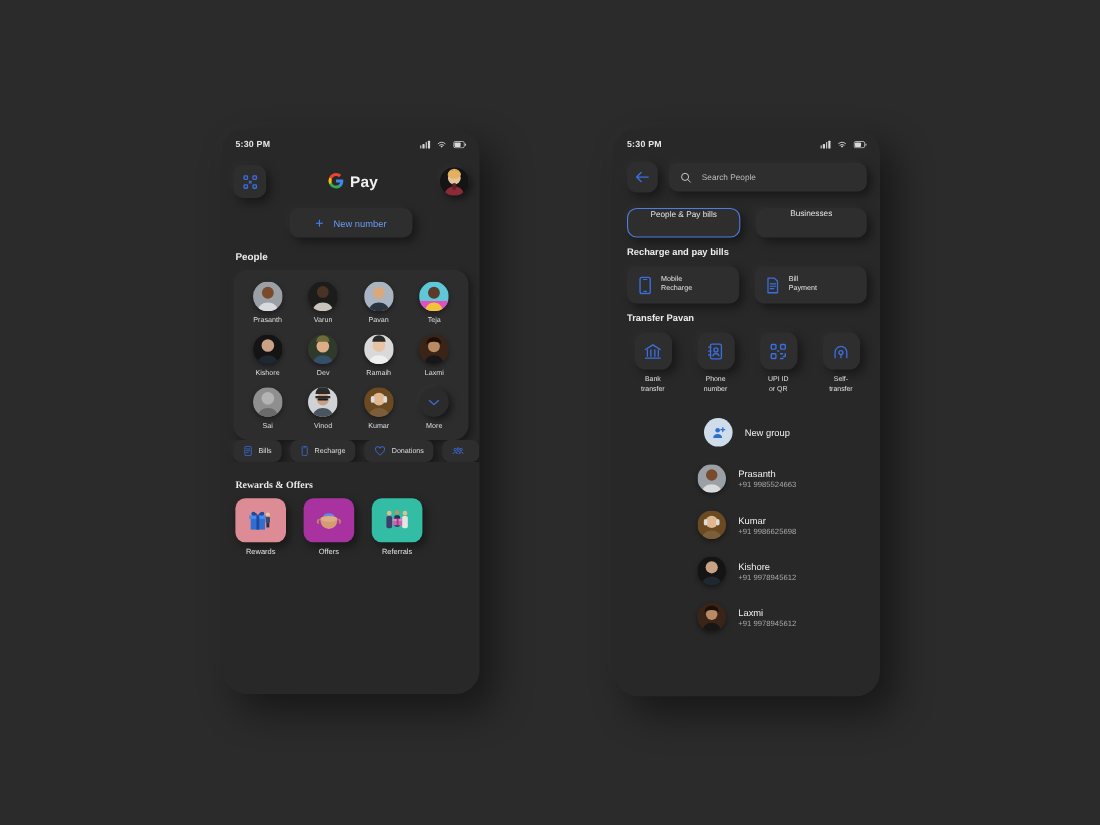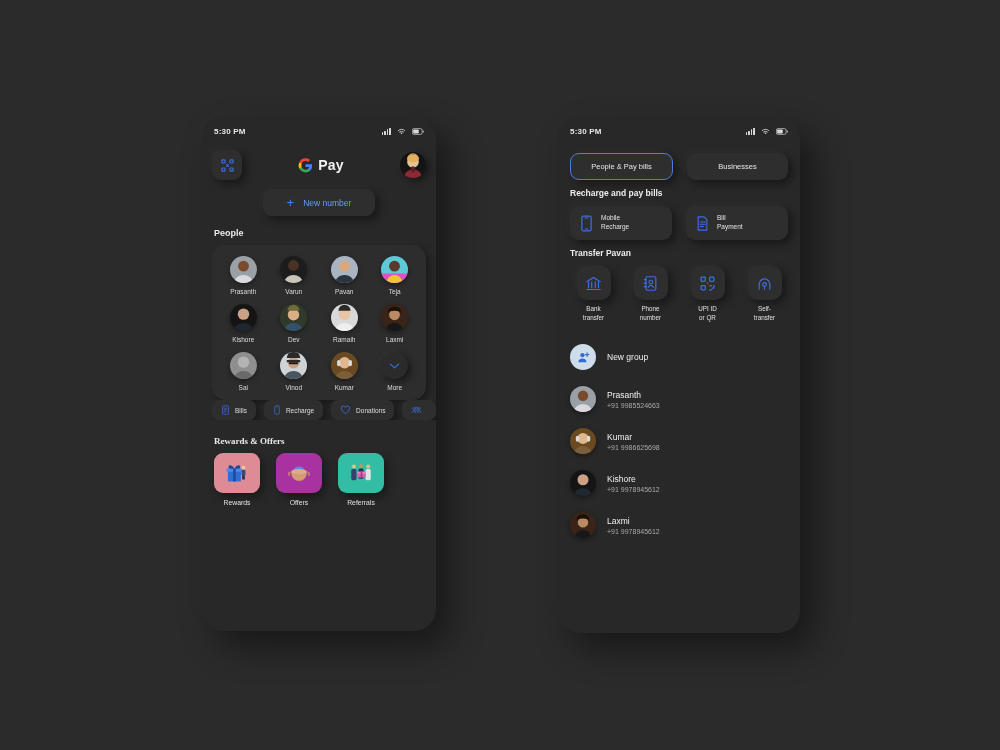--- a/index.html
+++ b/index.html
@@ -47,21 +47,21 @@
 
   
   .appbar {
     display: flex; align-items: center; justify-content: space-between;
     padding: 6px 10px 0 10px; height: 46px;
   }
   .scan-btn {
     width: 30px; height: 30px; border-radius: 9px;
     display: flex; align-items: center; justify-content: center;
   }
-  .brand { display: flex; align-items: center; gap: 5px; }
+  .brand { display: flex; align-items: flex-start; gap: 5px; }
   .brand-text { font-size: 14px; font-weight: 700; color: #f1f1f1; letter-spacing: .2px; }
   .avatar-btn {
     width: 26px; height: 26px; border-radius: 50%; overflow: hidden;
     box-shadow: 3px 3px 7px rgba(0,0,0,0.45), -2px -2px 6px rgba(255,255,255,0.03);
   }
 
   
   .newpay-wrap { display:flex; justify-content:center; margin-top: 4px; }
   .newpay {
     display:flex; align-items:center; justify-content:center; gap:9px;
@@ -135,21 +135,21 @@
     display:flex; align-items:center; justify-content:center;
   }
   .search-box {
     flex:1; height: 26px; border-radius: 8px;
     display:flex; align-items:center; gap: 9px; padding-left: 10px;
     font-size: 7.5px; color:#bdbdbd;
   }
   .tabs-row { display:flex; gap: 14px; padding: 14px 12px 0 12px; }
   .tab {
     flex:1; height: 27px; border-radius: 9px;
-    display:flex; align-items:center; justify-content:center;
+    display:flex; align-items:flex-start; justify-content:center;
     font-size: 7.5px; color:#e6e6e6;
   }
   .tab.active { border: 1px solid #4c7ee0; }
 
   .r-sec-h { font-size: 8.5px; font-weight:700; color:#ededed; padding: 0 12px; margin-top: 8px; margin-bottom: 8px; }
 
   .pay-row { display:flex; gap: 14px; padding: 0 12px; }
   .pay-card {
     flex:1; height: 34px; border-radius: 9px;
     display:flex; align-items:center; gap: 8px; padding-left: 10px;
@@ -159,21 +159,21 @@
   .transfer-row { display:flex; gap: 10px; padding: 0 12px; }
   .tfr { flex:1; display:flex; flex-direction:column; align-items:center; gap:5px; }
   .tfr .tbox {
     width: 34px; height: 34px; border-radius: 10px;
     display:flex; align-items:center; justify-content:center;
   }
   .tfr .tlabel { font-size: 6.3px; color:#e0e0e0; text-align:center; line-height:1.35; }
 
   
   .contacts { padding: 14px 12px 0 12px; }
-  .contact { display:flex; align-items:center; gap: 11px; height: 42px; }
+  .contact { display:flex; align-items:center; gap: 11px; height: 42px; justify-content: center; }
   .contact .cav { width: 26px; height: 26px; border-radius: 50%; overflow:hidden; flex:0 0 auto; box-shadow: 0 2px 5px rgba(0,0,0,0.4); }
   .contact .cname { font-size: 8.5px; color:#f0f0f0; }
   .contact .cnum { font-size: 7px; color:#a9a9a9; margin-top: 2px; }
   .newgroup-av {
     width: 26px; height: 26px; border-radius: 50%; flex:0 0 auto;
     background: #cfdcea; display:flex; align-items:center; justify-content:center;
   }
 </style>
 </head>
 <body>
@@ -460,20 +460,34 @@
           <path d="M6.8 10.3a8.4 8.4 0 0110.4 0" stroke="#d8d8d8" stroke-width="2.2" fill="none" stroke-linecap="round"></path>
         </svg>
         <svg class="ic-batt" width="12" height="7" viewBox="0 0 26 14">
           <rect x="0.8" y="0.8" width="21" height="12.4" rx="3.2" fill="none" stroke="#d8d8d8" stroke-width="1.5"></rect>
           <rect x="2.6" y="2.6" width="12" height="8.8" rx="1.8" fill="#d8d8d8"></rect>
           <rect x="23.4" y="4.6" width="2" height="4.8" rx="1" fill="#d8d8d8"></rect>
         </svg>
       </span>
     </div>
 
+    <div class="search-row">
+      <div class="back-btn neu">
+        <svg width="14" height="12" viewBox="0 0 24 20">
+          <path d="M21 10H4M10 3L3 10l7 7" fill="none" stroke="#3b6fe0" stroke-width="2.2" stroke-linecap="round" stroke-linejoin="round"></path>
+        </svg>
+      </div>
+      <div class="search-box neu">
+        <svg width="11" height="11" viewBox="0 0 24 24">
+          <circle cx="10.5" cy="10.5" r="7" fill="none" stroke="#cfcfcf" stroke-width="1.9"></circle>
+          <path d="M15.8 15.8L21 21" stroke="#cfcfcf" stroke-width="1.9" stroke-linecap="round"></path>
+        </svg>
+        <span>Search People</span>
+      </div>
+    </div>
 
     <div class="tabs-row">
       <div class="tab neu active">
         <span>People &amp; Pay bills</span>
       </div>
       <div class="tab neu">
         <span>Businesses</span>
       </div>
     </div>
 

